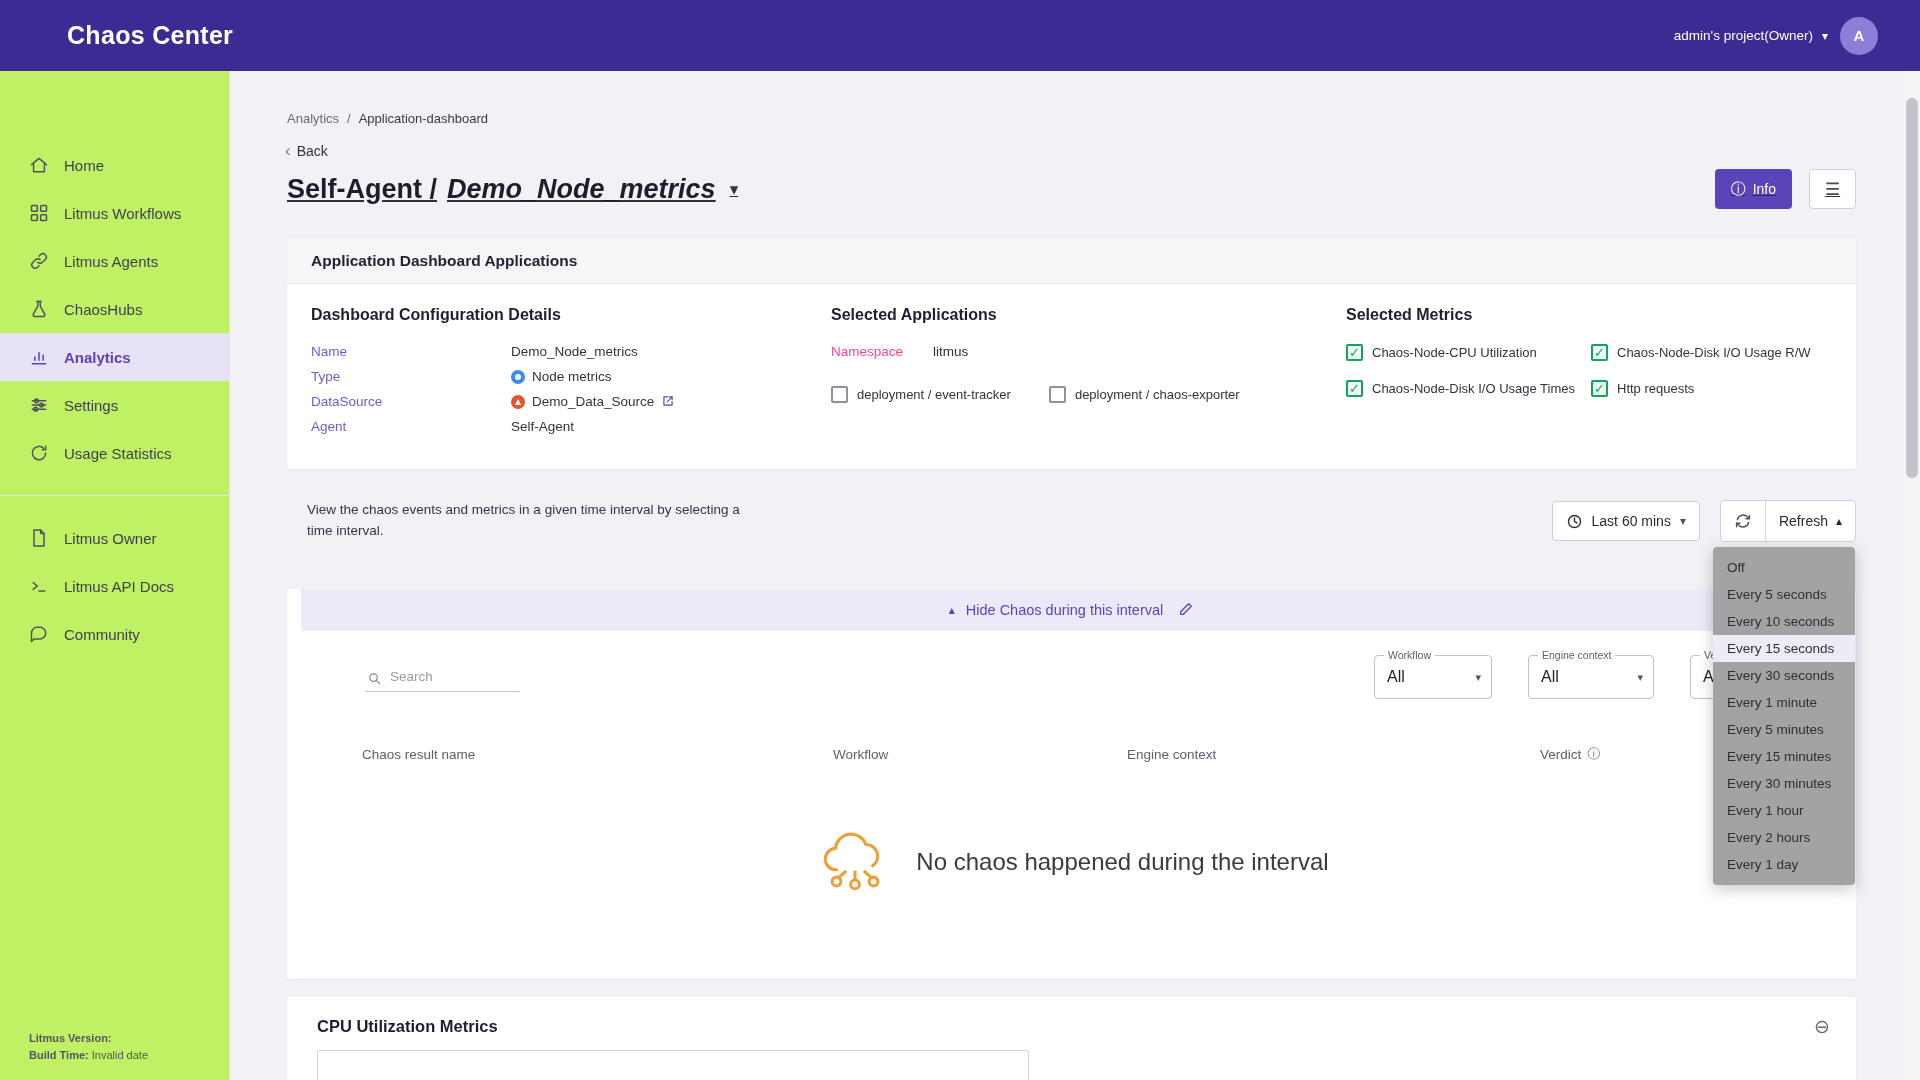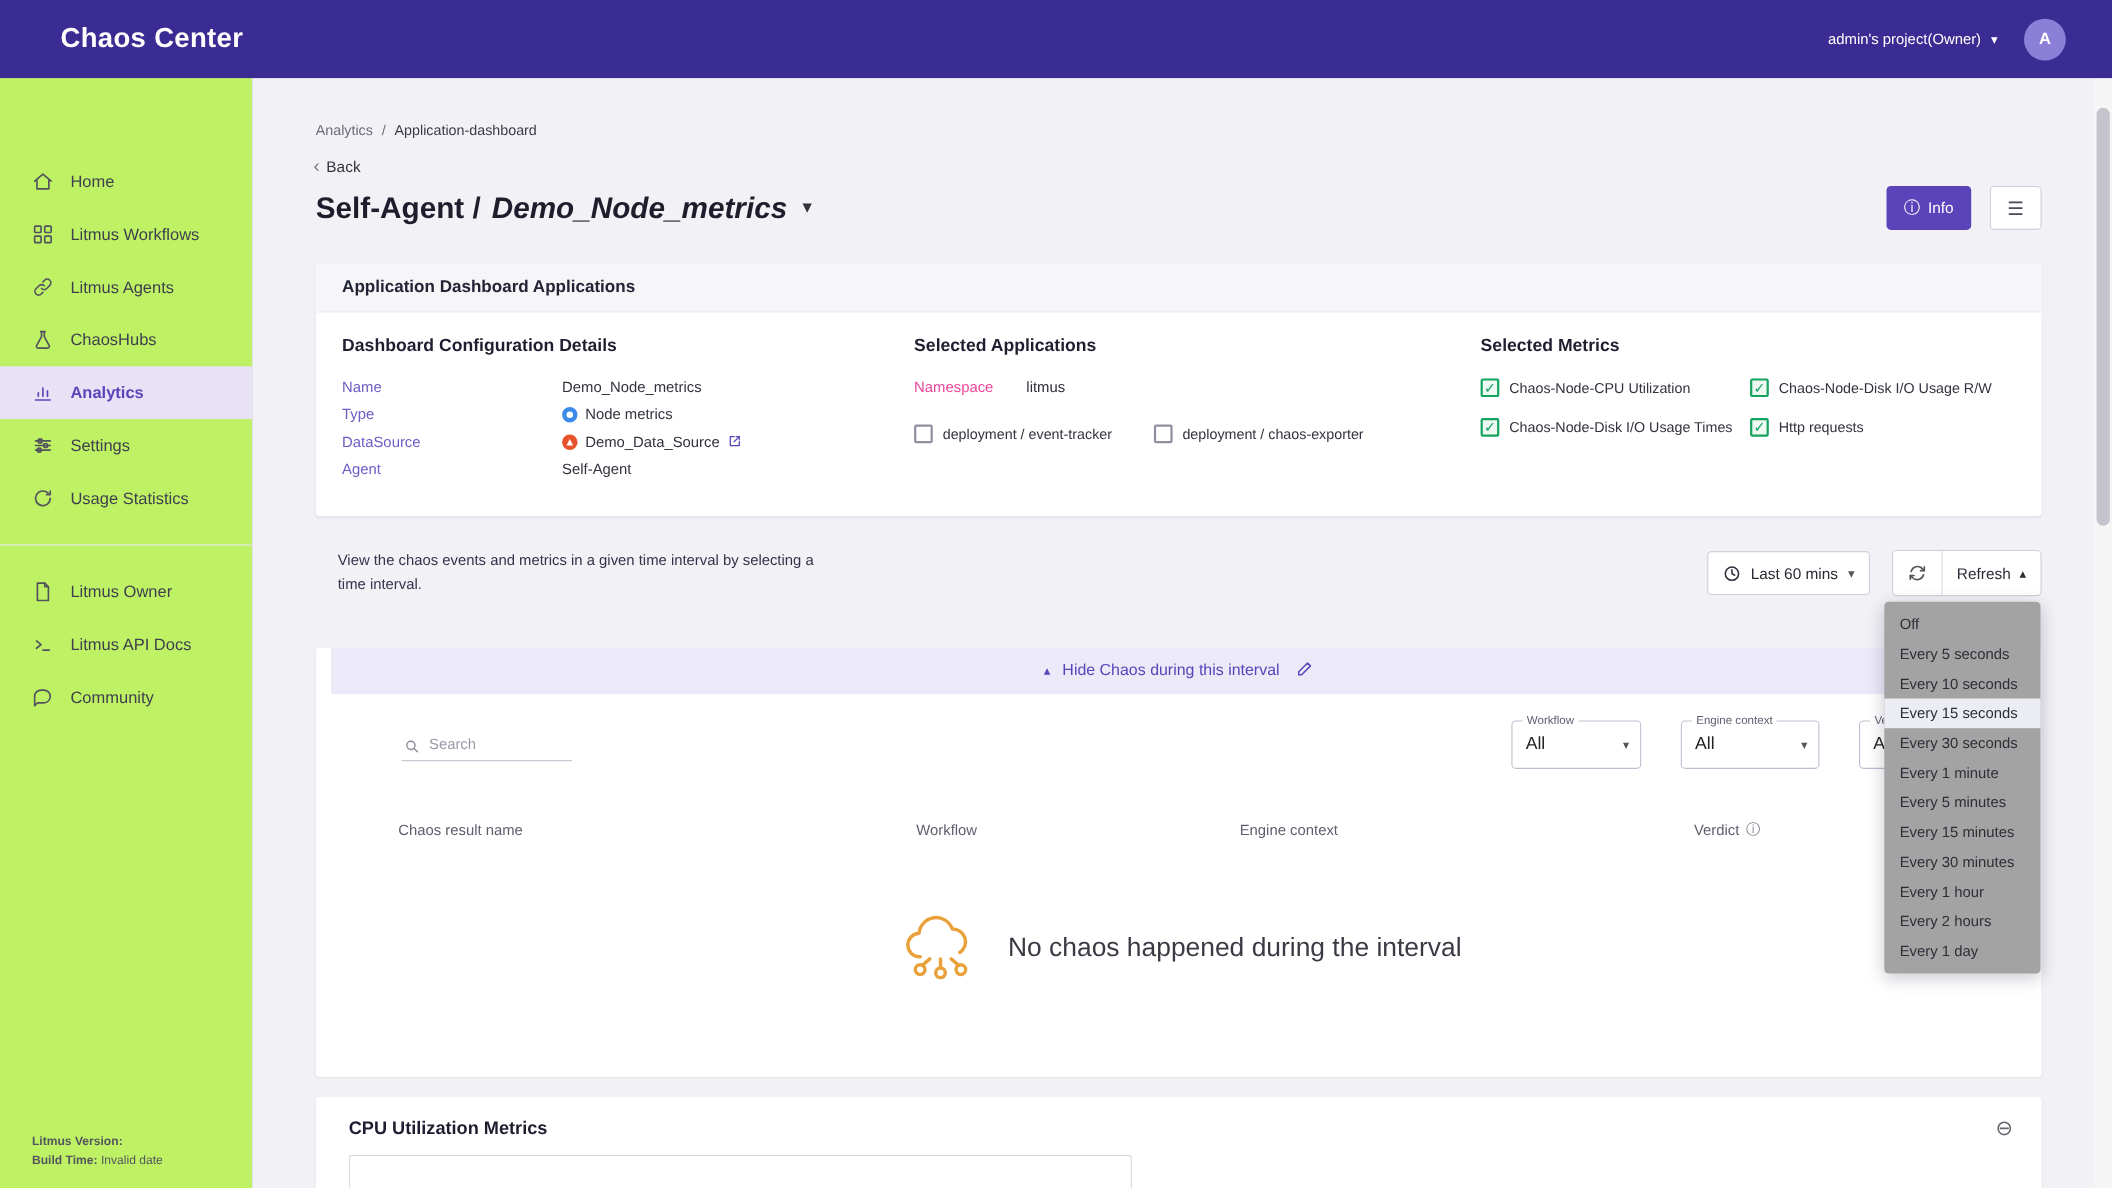--- a/index.html
+++ b/index.html
@@ -2,22 +2,22 @@
 <html><head>
 <meta charset="utf-8">
 <style>
   html,body{margin:0;padding:0;background:#e8e8ee;}
   .app{position:relative;width:1920px;height:1080px;background:#F2F1F6;overflow:hidden;
        font-family:"Liberation Sans","DejaVu Sans",sans-serif;color:#2E2E38;}
 
   
   .topbar{position:absolute;top:0;left:0;right:0;height:71px;background:#3A2C92;display:flex;
           align-items:center;padding:0 42px 0 55px;box-sizing:border-box;z-index:40;}
-  .brand{color:#fff;font-size:25px;font-weight:700;letter-spacing:.3px;}
-  .top-right{margin-left:auto;display:flex;align-items:center;gap:24px;}
+  .brand{color:#fff;font-size:25px;font-weight:700;letter-spacing:.3px;margin-left:12px;}
+  .top-right{margin-left:auto;display:flex;align-items:center;gap:12px;}
   .project{display:flex;align-items:center;gap:9px;color:#fff;font-size:13.5px;cursor:pointer;}
   .chev{font-size:12px;line-height:1;}
   .avatar{width:38px;height:38px;border-radius:50%;background:#8B7FD7;color:#fff;font-size:15px;
           font-weight:700;display:flex;align-items:center;justify-content:center;cursor:pointer;}
 
   
   .sidebar{position:absolute;top:71px;left:0;bottom:0;width:230px;background:#bef264;
            border-right:1px solid #E4E4EC;box-sizing:border-box;padding-top:70px;}
   .side-item{display:flex;align-items:center;gap:15px;height:48px;padding:0 10px 0 29px;
              font-size:15px;color:#3F3F4E;cursor:pointer;}
@@ -29,21 +29,21 @@
   .side-foot{position:absolute;left:29px;bottom:16px;font-size:11px;color:#55555f;line-height:1.55;}
   .side-foot b{font-weight:700;}
 
   
   .main{position:absolute;top:71px;left:230px;right:16px;bottom:0;overflow:hidden;}
   .crumbs{margin:40px 48px 0 57px;font-size:13px;color:#6B6B7B;display:flex;gap:8px;align-items:center;}
   .crumbs .cur{color:#3A3A44;}
   .backrow{margin:15px 48px 0 55px;display:flex;align-items:center;gap:6px;font-size:14px;
            color:#33333d;cursor:pointer;}
   .backrow .bchev{color:#7a7a88;font-size:17px;}
-  .title-row{margin:8px 48px 0 57px;display:flex;align-items:center;}
+  .title-row{margin:8px 48px 0 57px;display:flex;align-items:center;text-decoration:underline;}
   .pg-title{font-size:27px;font-weight:700;color:#1D1D2C;display:flex;align-items:baseline;gap:10px;}
   .pg-title .ital{font-style:italic;}
   .title-chev{margin-left:14px;font-size:17px;color:#33333d;cursor:pointer;}
   .title-actions{margin-left:auto;display:flex;gap:17px;}
   .btn-info{display:flex;align-items:center;gap:7px;background:#5B44BA;color:#fff;border:none;
             border-radius:4px;height:40px;padding:0 16px;font-size:14px;cursor:pointer;
             font-family:inherit;}
   .btn-info .iglyph{font-size:15px;}
   .btn-burger{width:47px;height:40px;background:#fff;border:1px solid #CFCFDB;border-radius:4px;
               font-size:17px;color:#4a4a55;cursor:pointer;}

